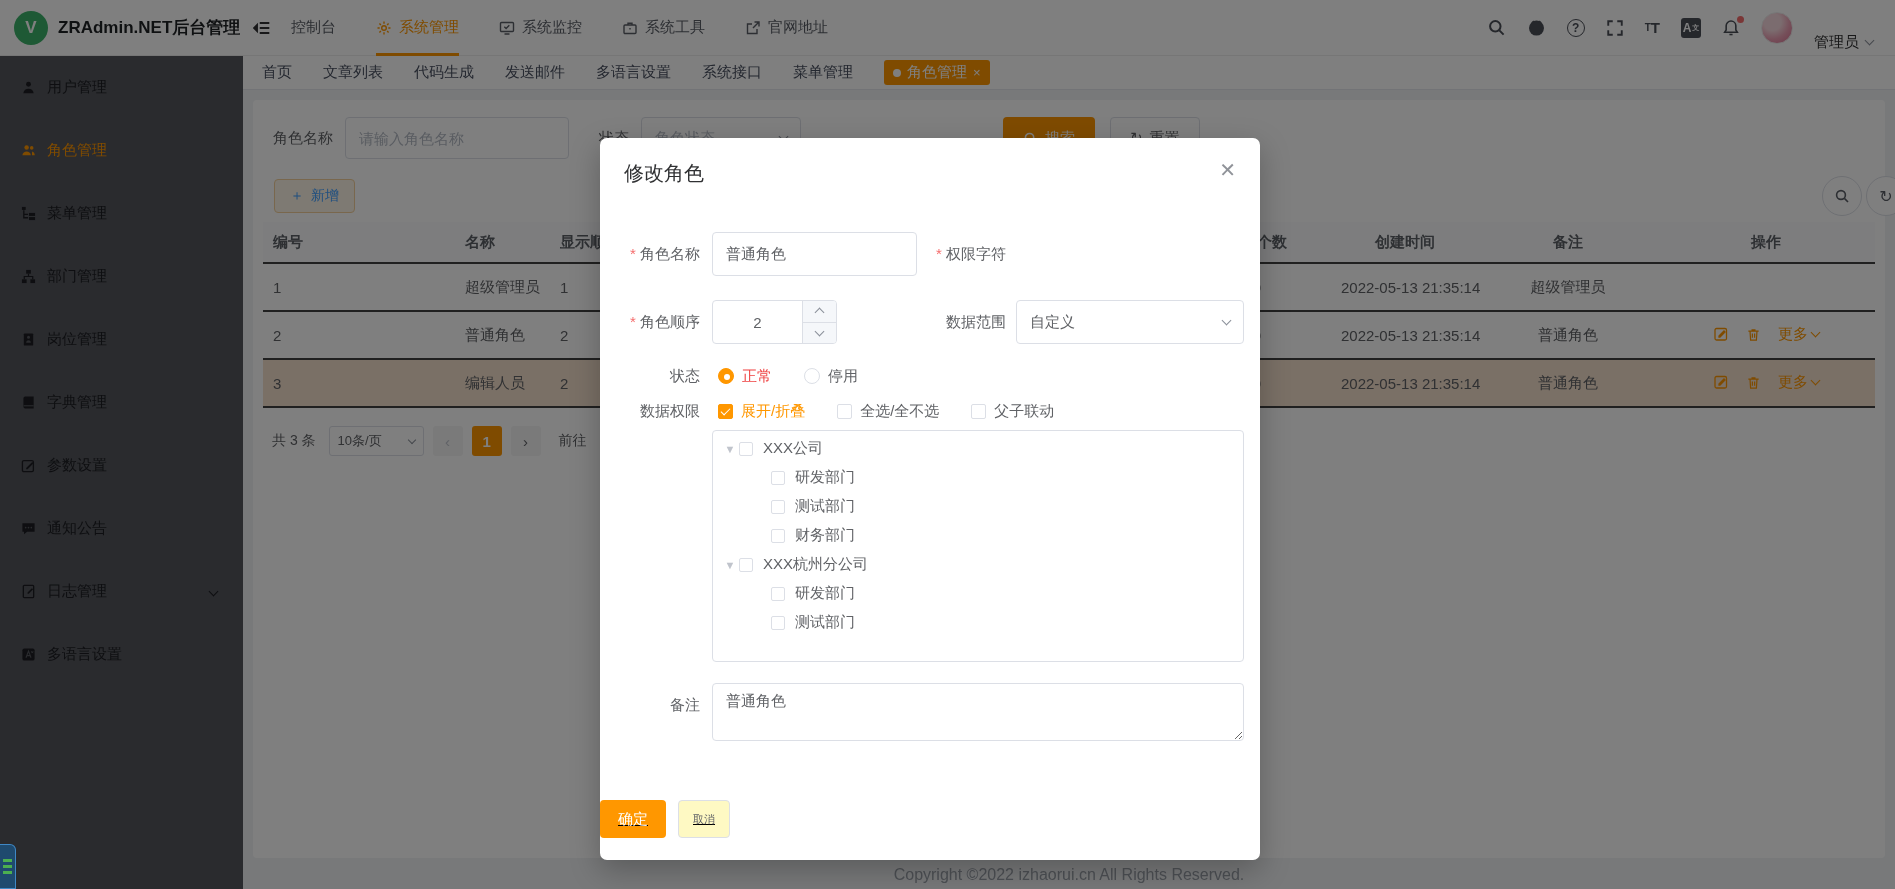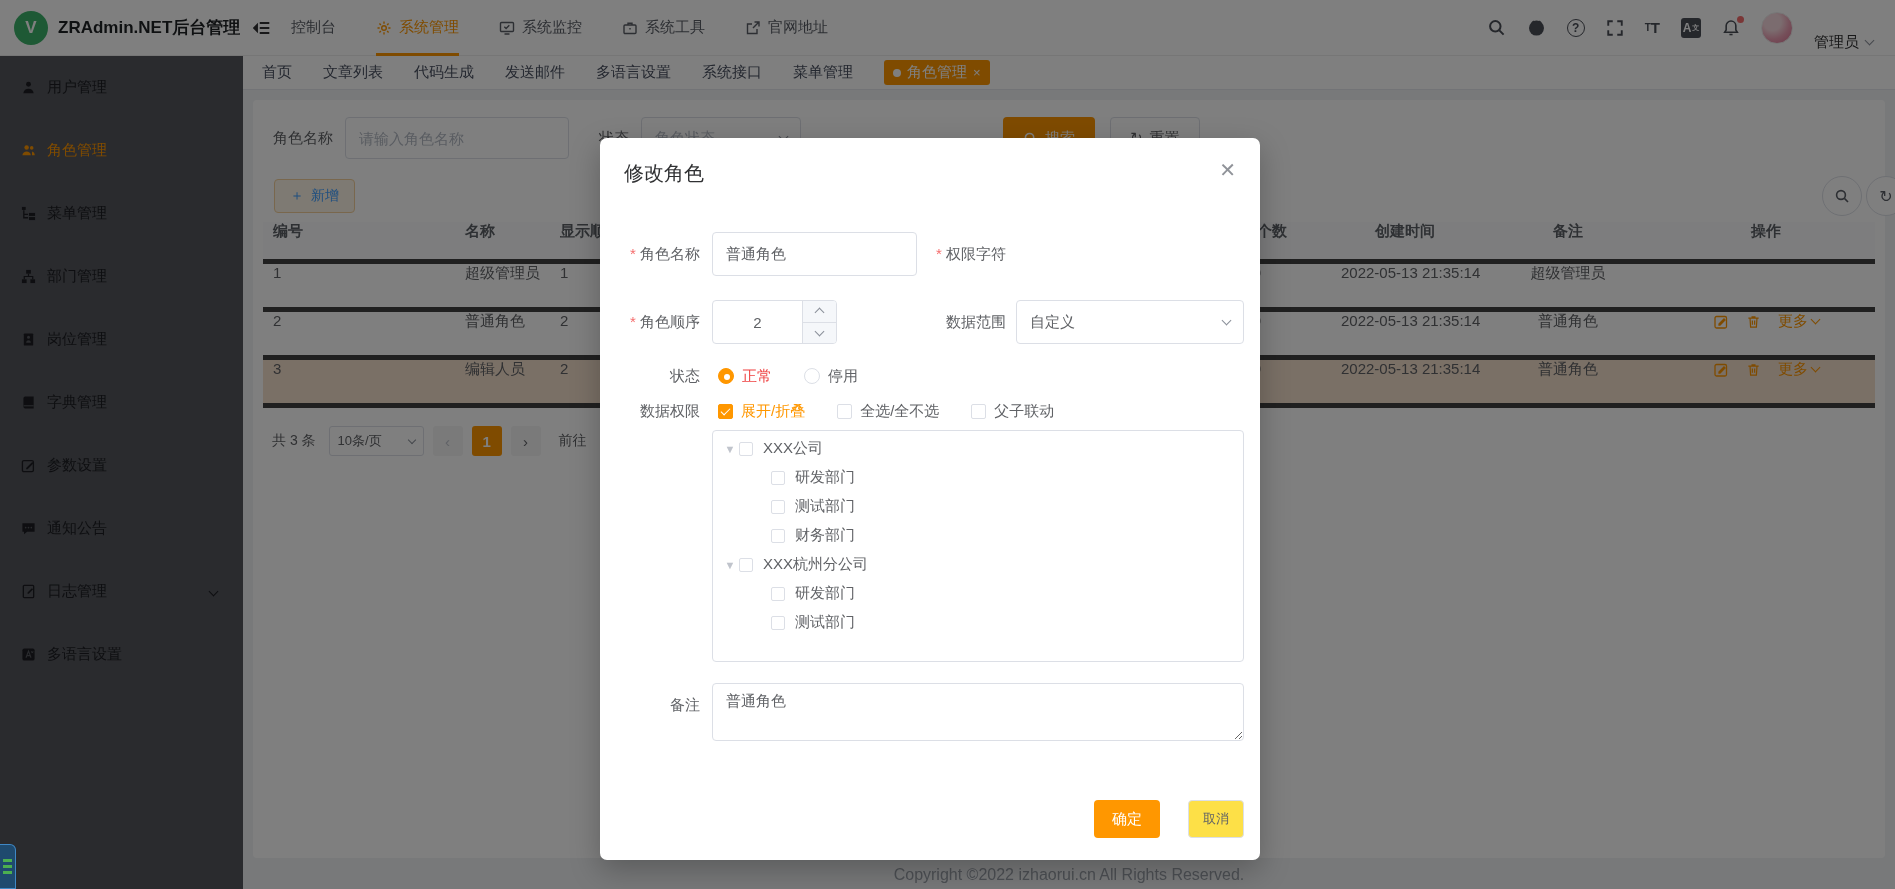--- a/index.html
+++ b/index.html
@@ -67,21 +67,21 @@
          font-size:15px; cursor:pointer; border:1px solid transparent; font-family:inherit; }
   .btn-orange { background:#ff9700; color:#fff; height:42px; padding:0 19px; }
   .btn-plain  { background:#fff; color:#606266; border-color:#dcdfe6; height:42px; padding:0 19px; }
   .btn-add { position:absolute; top:79px; left:21px; height:34px; padding:0 15px; background:#fcf4e6;
              border-color:#f2cf9a; color:#409eff; font-size:14px; }
   .circle-btn { position:absolute; width:40px; height:40px; border-radius:50%; border:1px solid #dcdfe6;
                 background:#fff; display:flex; align-items:center; justify-content:center; color:#5a5e66; cursor:pointer; }
 
   
   .table { position:absolute; top:122px; left:10px; width:1612px; font-size:15px; color:#606266; }
-  .tr { display:flex; border-bottom:5px solid #404040; height:48px; background:#fff; }
+  .tr { display:flex; align-items:center; border-bottom:2px solid #404040; height:48px; background:#fff; }
   .tr.head { height:42px; background:#fafbfd; color:#5c6066; font-weight:bold; }
   .tr.hl { background:#f5e0cc; }
   .td { flex:none; padding:0 10px; white-space:nowrap; overflow:visible; }
   .c-id{width:192px;} .c-name{width:95px;} .c-order{width:150px;} .c-fill{flex:1;}
   .c-users{width:148px;text-align:center;} .c-created{width:148px;text-align:center;}
   .c-remark{width:178px;text-align:center;} .c-actions{width:218px;text-align:center;}
   .row-actions { display:inline-flex; align-items:center; gap:17px; color:#ff9700; }
   .act { display:inline-flex; align-items:center; gap:4px; cursor:pointer; font-size:15px; }
   .act .chev { border-color:#ff9700; margin-top:-4px; }
 
@@ -148,23 +148,23 @@
               border-radius:4px; overflow:hidden; padding-top:3px; }
   .tree-row { height:29px; display:flex; align-items:center; font-size:15px; color:#606266; cursor:pointer; }
   .tree-row .caret { width:18px; text-align:center; color:#c0c4cc; font-size:11px; }
   .tree-row.lv0 { padding-left:8px; }
   .tree-row.lv1 { padding-left:58px; }
   .tree-row .b { width:14px; height:14px; border:1px solid #dcdfe6; border-radius:2px; background:#fff;
                  margin-right:10px; flex:none; }
   .remark-area { position:absolute; left:112px; top:545px; width:532px; height:58px; border:1px solid #dcdfe6;
                  border-radius:4px; font-size:15px; color:#606266; padding:8px 13px; resize:vertical;
                  outline:none; font-family:inherit; }
-  .dlg-footer { position:absolute; left:0; right:16px; top:662px; display:flex; justify-content:flex-end; gap:28px; }
+  .dlg-footer { position:absolute; left:0; right:16px; top:662px; display:flex; justify-content:flex-start; gap:12px;text-decoration:underline; }
   .btn-confirm { background:#ff9700; color:#fff; height:38px; padding:0 17px; font-size:15px; }
-  .btn-cancel  { background:#fde047; color:#606266; border-color:#dcdfe6; height:38px; padding:18px 14px; font-size:13px; }
+  .btn-cancel  { background:#fef9c3; color:#606266; border-color:#dcdfe6; height:38px; padding:18px 14px; font-size:11px; }
 </style>
 </head>
 <body>
 
 <div id="screen">
 
   <div class="topbar">
     <div class="logo-area">
       <div class="logo-circle">V</div>
       <div class="app-title">ZRAdmin.NET后台管理</div>

